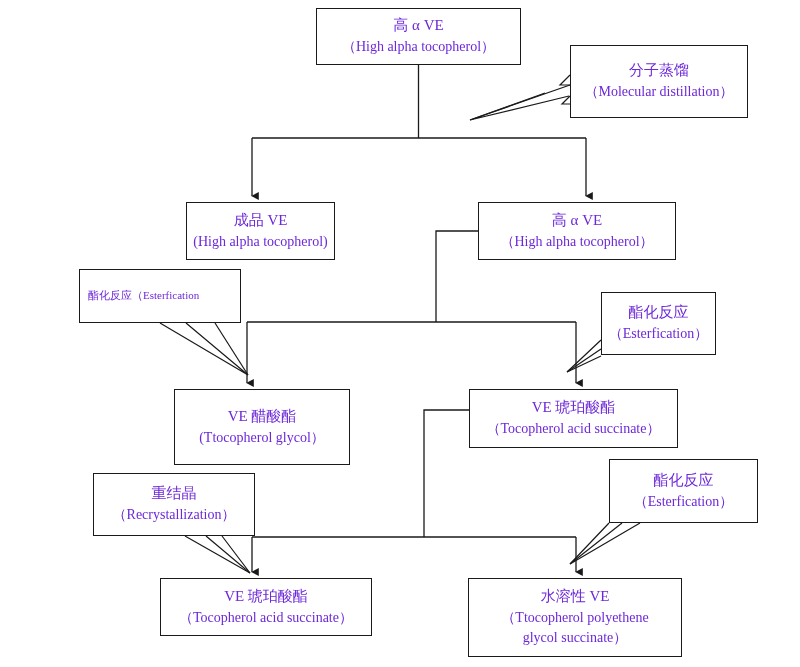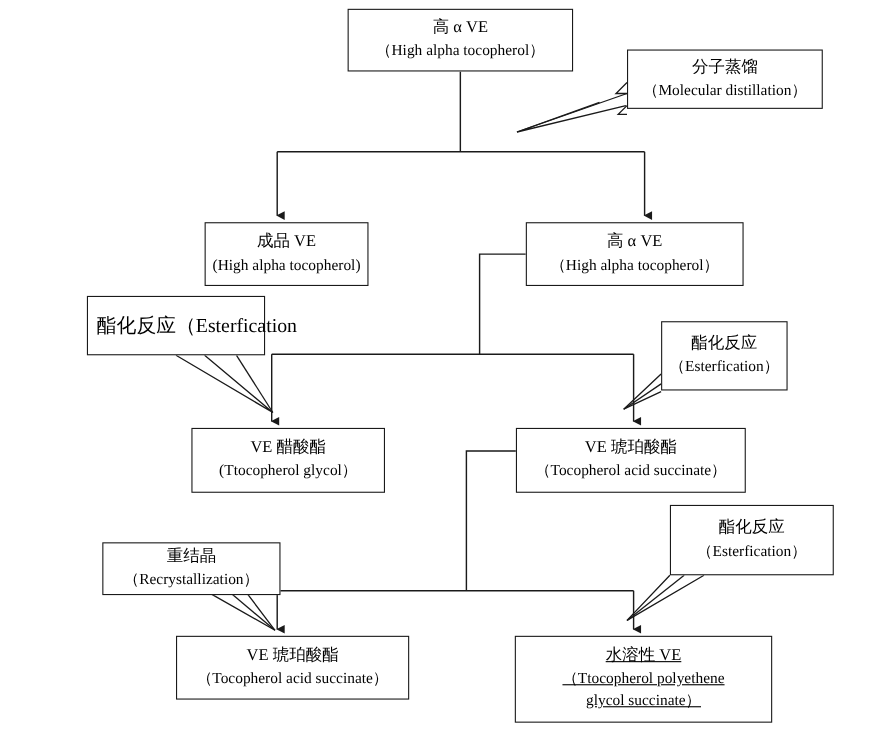--- a/index.html
+++ b/index.html
@@ -25,32 +25,32 @@
     position: absolute;
     box-sizing: border-box;
     border: 1px solid #1a1a1a;
     background: #ffffff;
     display: flex;
     flex-direction: column;
     align-items: center;
     justify-content: center;
     text-align: center;
     line-height: 1.45;
-    color: #000000;
+    color: #6d28d9;
   }
   .node.left-align {
     align-items: flex-start;
     text-align: left;
     padding-left: 8px;
     padding-right: 6px;
   }
   .ln { display: block; white-space: nowrap; }
   .cn { font-size: 15px; }
   .en { font-size: 14px; }
-  .mix { font-size: 18px; }
+  .mix { font-size: 11px; }
 </style>
 </head>
 <body>
 
 <div id="canvas">
 
   <svg class="lines" viewBox="0 0 800 667" xmlns="http://www.w3.org/2000/svg">
     <defs>
       <marker id="ah" markerWidth="9" markerHeight="9" refX="4.5" refY="7.4" orient="auto" markerUnits="userSpaceOnUse">
         <path d="M0.6,0.6 L4.5,8.2 L8.4,0.6 Z" fill="#1a1a1a"></path>
@@ -104,21 +104,21 @@
       <path d="M609,523 L570,564 L640,523"></path>
       <path d="M570,564 L622,523"></path>
     </g>
   </svg>
 
   <div class="node" style="left:316px; top:8px; width:205px; height:57px;">
     <span class="ln cn">高 α VE</span>
     <span class="ln en">（High alpha tocopherol）</span>
   </div>
 
-  <div class="node" style="left:570px; top:45px; width:178px; height:54px;">
+  <div class="node" style="left:570px; top:45px; width:178px; height:73px;">
     <span class="ln cn">分子蒸馏</span>
     <span class="ln en">（Molecular distillation）</span>
   </div>
 
   <div class="node" style="left:186px; top:202px; width:149px; height:58px;">
     <span class="ln cn">成品 VE</span>
     <span class="ln en">(High alpha tocopherol)</span>
   </div>
 
   <div class="node" style="left:478px; top:202px; width:198px; height:58px;">
@@ -128,44 +128,44 @@
 
   <div class="node left-align" style="left:79px; top:269px; width:162px; height:54px;">
     <span class="ln mix">酯化反应（Esterfication</span>
   </div>
 
   <div class="node" style="left:601px; top:292px; width:115px; height:63px;">
     <span class="ln cn">酯化反应</span>
     <span class="ln en">（Esterfication）</span>
   </div>
 
-  <div class="node" style="left:174px; top:389px; width:176px; height:59px;">
+  <div class="node" style="left:174px; top:389px; width:176px; height:76px;">
     <span class="ln cn">VE 醋酸酯</span>
     <span class="ln en">(Ttocopherol glycol）</span>
   </div>
 
   <div class="node" style="left:469px; top:389px; width:209px; height:59px;">
     <span class="ln cn">VE 琥珀酸酯</span>
     <span class="ln en">（Tocopherol acid succinate）</span>
   </div>
 
-  <div class="node" style="left:93px; top:493px; width:162px; height:48px;">
+  <div class="node" style="left:93px; top:473px; width:162px; height:63px;">
     <span class="ln cn">重结晶</span>
     <span class="ln en">（Recrystallization）</span>
   </div>
 
   <div class="node" style="left:609px; top:459px; width:149px; height:64px;">
     <span class="ln cn">酯化反应</span>
     <span class="ln en">（Esterfication）</span>
   </div>
 
   <div class="node" style="left:160px; top:578px; width:212px; height:58px;">
     <span class="ln cn">VE 琥珀酸酯</span>
     <span class="ln en">（Tocopherol acid succinate）</span>
   </div>
 
-  <div class="node" style="left:468px; top:578px; width:234px; height:79px;text-decoration:underline;">
+  <div class="node" style="left:468px; top:578px; width:214px; height:79px;">
     <span class="ln cn">水溶性 VE</span>
     <span class="ln en">（Ttocopherol polyethene</span>
     <span class="ln en">glycol succinate）</span>
   </div>
 
 </div>
 
 </body></html>

